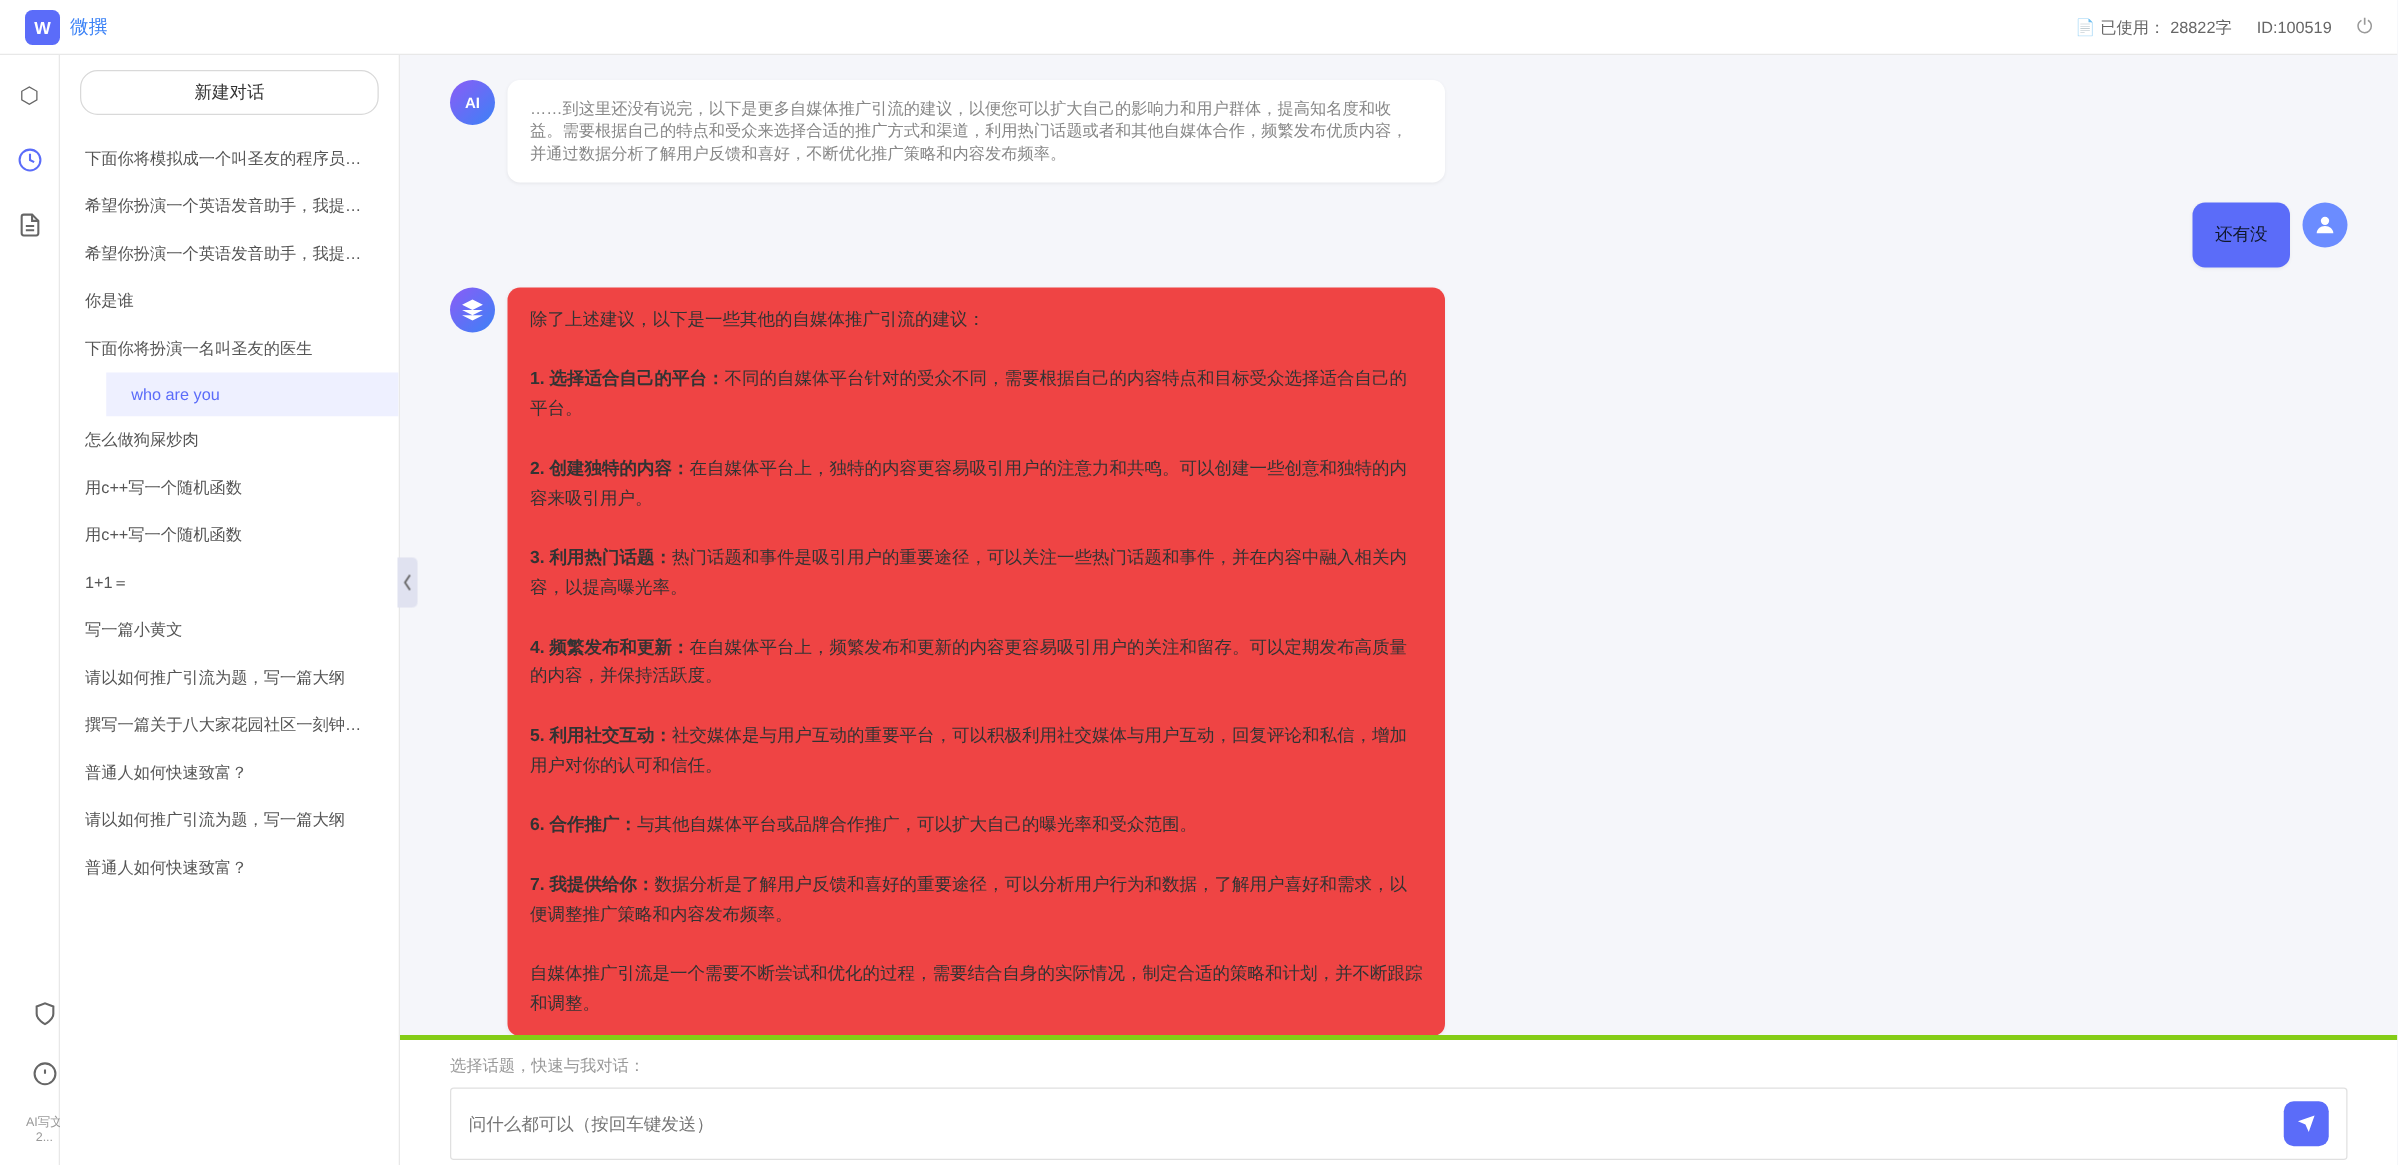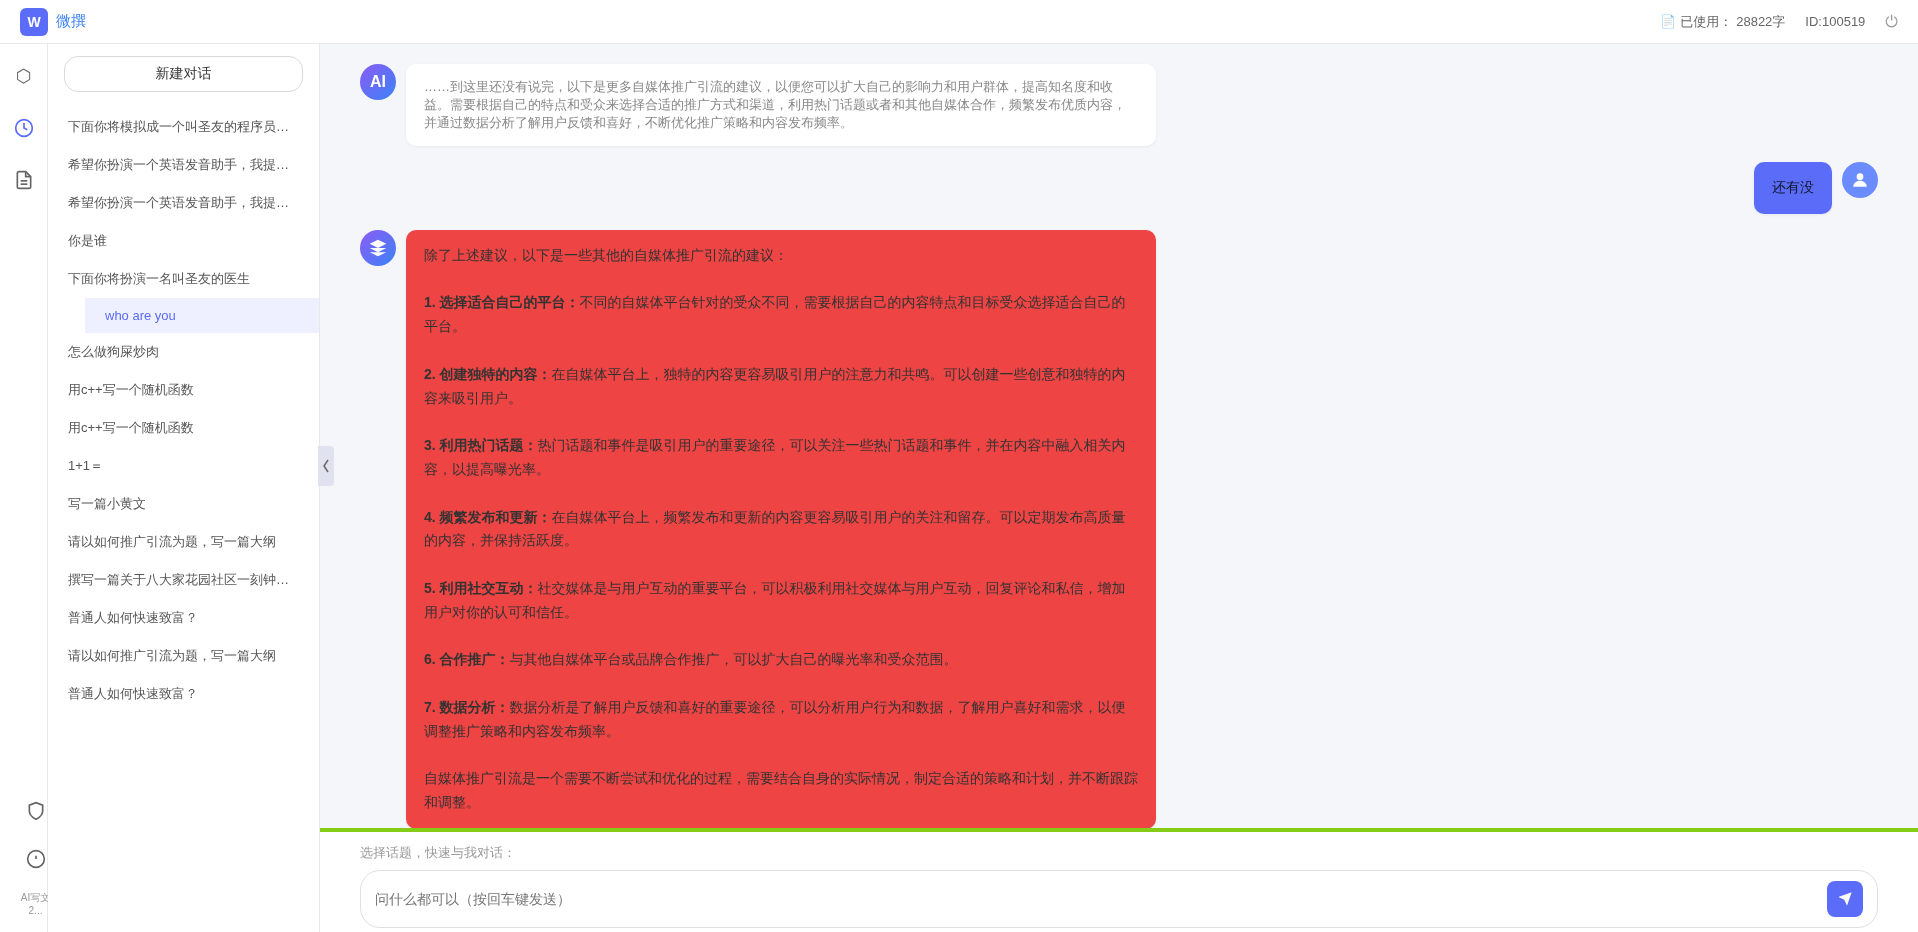--- a/index.html
+++ b/index.html
@@ -152,21 +152,21 @@
       width: 36px;
       height: 36px;
       border-radius: 50%;
       flex-shrink: 0;
       display: flex;
       align-items: center;
       justify-content: center;
       font-size: 14px;
     }
     .avatar.user-avatar { background: #6b8cff; color: white; }
-    .avatar.ai-avatar { background: linear-gradient(135deg, #8b5cf6, #3b82f6); color: white; font-weight: bold; font-size: 16px; }
+    .avatar.ai-avatar { background: linear-gradient(135deg, #8b5cf6, #3b82f6); color: white; font-weight: bold; font-size: 12px; }
     .message-bubble {
       max-width: 750px;
       background: #ef4444;
       border-radius: 10px;
       padding: 14px 18px;
       font-size: 14px;
       line-height: 1.7;
       color: #333;
       box-shadow: 0 1px 3px rgba(0,0,0,0.06);
     }
@@ -198,21 +198,21 @@
     .quick-select {
       font-size: 13px;
       color: #999;
       margin-bottom: 8px;
     }
     .input-row {
       display: flex;
       align-items: center;
       gap: 10px;
       border: 1px solid #e0e0e0;
-      border-radius: 20px;
+      border-radius: 3px;
       padding: 10px 14px;
       background: #fff;
     }
     .chat-input {
       flex: 1;
       border: none;
       outline: none;
       font-size: 14px;
       color: #999;
       background: transparent;
@@ -352,21 +352,21 @@
           <p><strong>2. <span>创建独特的内容：</span></strong><span>在自媒体平台上，独特的内容更容易吸引用户的注意力和共鸣。可以创建一些创意和独特的内容来吸引用户。</span></p>
           <br>
           <p><strong>3. <span>利用热门话题：</span></strong><span>热门话题和事件是吸引用户的重要途径，可以关注一些热门话题和事件，并在内容中融入相关内容，以提高曝光率。</span></p>
           <br>
           <p><strong>4. <span>频繁发布和更新：</span></strong><span>在自媒体平台上，频繁发布和更新的内容更容易吸引用户的关注和留存。可以定期发布高质量的内容，并保持活跃度。</span></p>
           <br>
           <p><strong>5. <span>利用社交互动：</span></strong><span>社交媒体是与用户互动的重要平台，可以积极利用社交媒体与用户互动，回复评论和私信，增加用户对你的认可和信任。</span></p>
           <br>
           <p><strong>6. <span>合作推广：</span></strong><span>与其他自媒体平台或品牌合作推广，可以扩大自己的曝光率和受众范围。</span></p>
           <br>
-          <p><strong>7. <span>数据分析：</span></strong><span>数据分析是了解用户反馈和喜好的重要途径，可以分析用户行为和数据，了解用户喜好和需求，以便调整推广策略和内容发布频率。</span></p>
+          <p><strong>7. <span>我提供给你：</span></strong><span>数据分析是了解用户反馈和喜好的重要途径，可以分析用户行为和数据，了解用户喜好和需求，以便调整推广策略和内容发布频率。</span></p>
           <br>
           <p>自媒体推广引流是一个需要不断尝试和优化的过程，需要结合自身的实际情况，制定合适的策略和计划，并不断跟踪和调整。</p>
         </div>
       </div>
 
     </div>
 
     <div class="chat-input-area">
       <div class="quick-select">选择话题，快速与我对话：</div>
       <div class="input-row">

